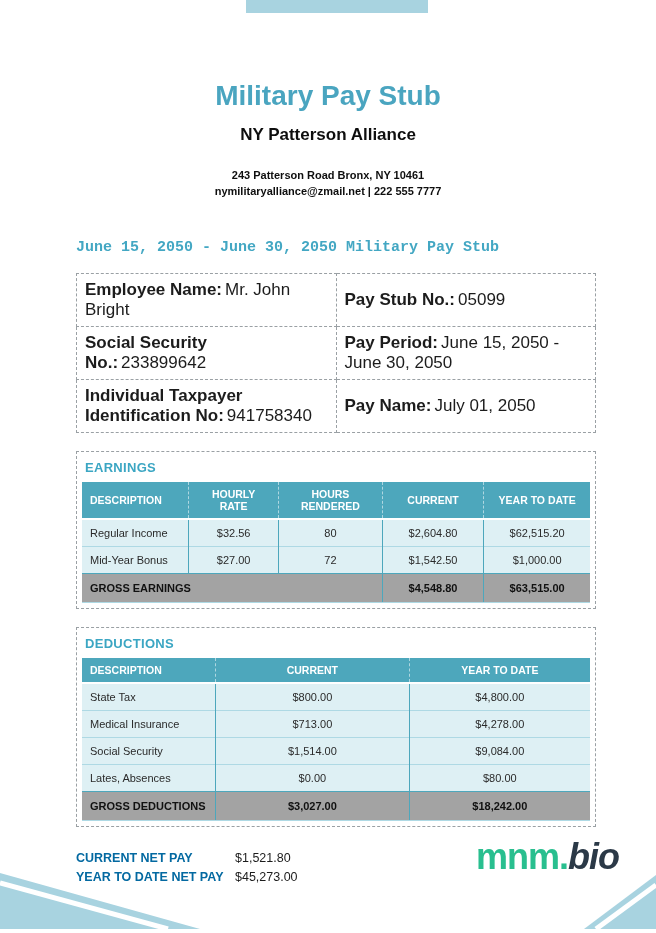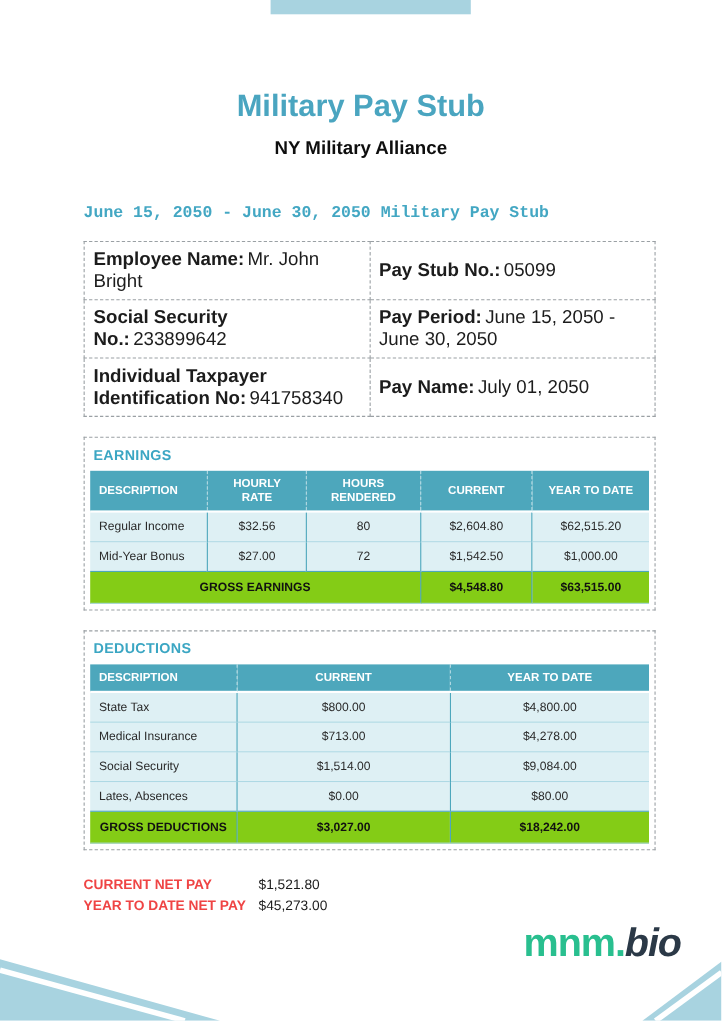--- a/index.html
+++ b/index.html
@@ -50,31 +50,30 @@
   }
   .pay-table th:first-child { text-align:left; border-left:none; }
   .pay-table td {
     background:#def0f4; text-align:center;
     padding:7px 8px; color:#2a2a2a;
     border-left:1px solid #4da7bc;
     border-top:1px solid #aed9e4;
   }
   .pay-table td:first-child { text-align:left; border-left:none; }
   .pay-table .total-row td {
-    background:#84cc16; font-weight:bold; color:#111;
+    background:#a3a3a3; font-weight:bold; color:#111;
     border-top:1px solid #4da7bc;
     border-bottom:1px solid #aed9e4;
     padding:8px;
-    text-align:center;
   }
   .pay-table .total-row td.span-cell { border-left:none; }
 
   .net-pay { margin-top:22px; font-size:12.5px; }
   .net-row { display:flex; line-height:19px; }
-  .net-label { width:159px; font-weight:bold; color:#ef4444; }
+  .net-label { width:159px; font-weight:bold; color:#0369a1; }
   .net-value { color:#1c1c1c; }
 
   .logo {
     position:absolute; top:839px; right:37px;
     font-size:36px; font-weight:bold; line-height:1;
     letter-spacing:-1px; white-space:nowrap;
   }
   .logo-prefix { color:#29bf8f; }
   .logo-suffix { color:#2b3947; font-style:italic; }
 
@@ -82,21 +81,25 @@
   .corner-left { left:0; }
   .corner-right { right:0; }
 </style>
 </head>
 <body>
 
 <div class="top-bar"></div>
 
 <div class="doc-header">
   <div class="doc-title">Military Pay Stub</div>
-  <div class="org-name">NY Military Alliance</div>
+  <div class="org-name">NY Patterson Alliance</div>
+  <div class="address-block">
+    <div>243 Patterson Road Bronx, NY 10461</div>
+    <div>nymilitaryalliance@zmail.net | 222 555 7777</div>
+  </div>
 </div>
 
 <div class="content">
 
   <div class="period-heading">June 15, 2050 - June 30, 2050 Military Pay Stub</div>
 
   <table class="info-table">
     <tbody>
         <tr>
       <td style="width:50%">

